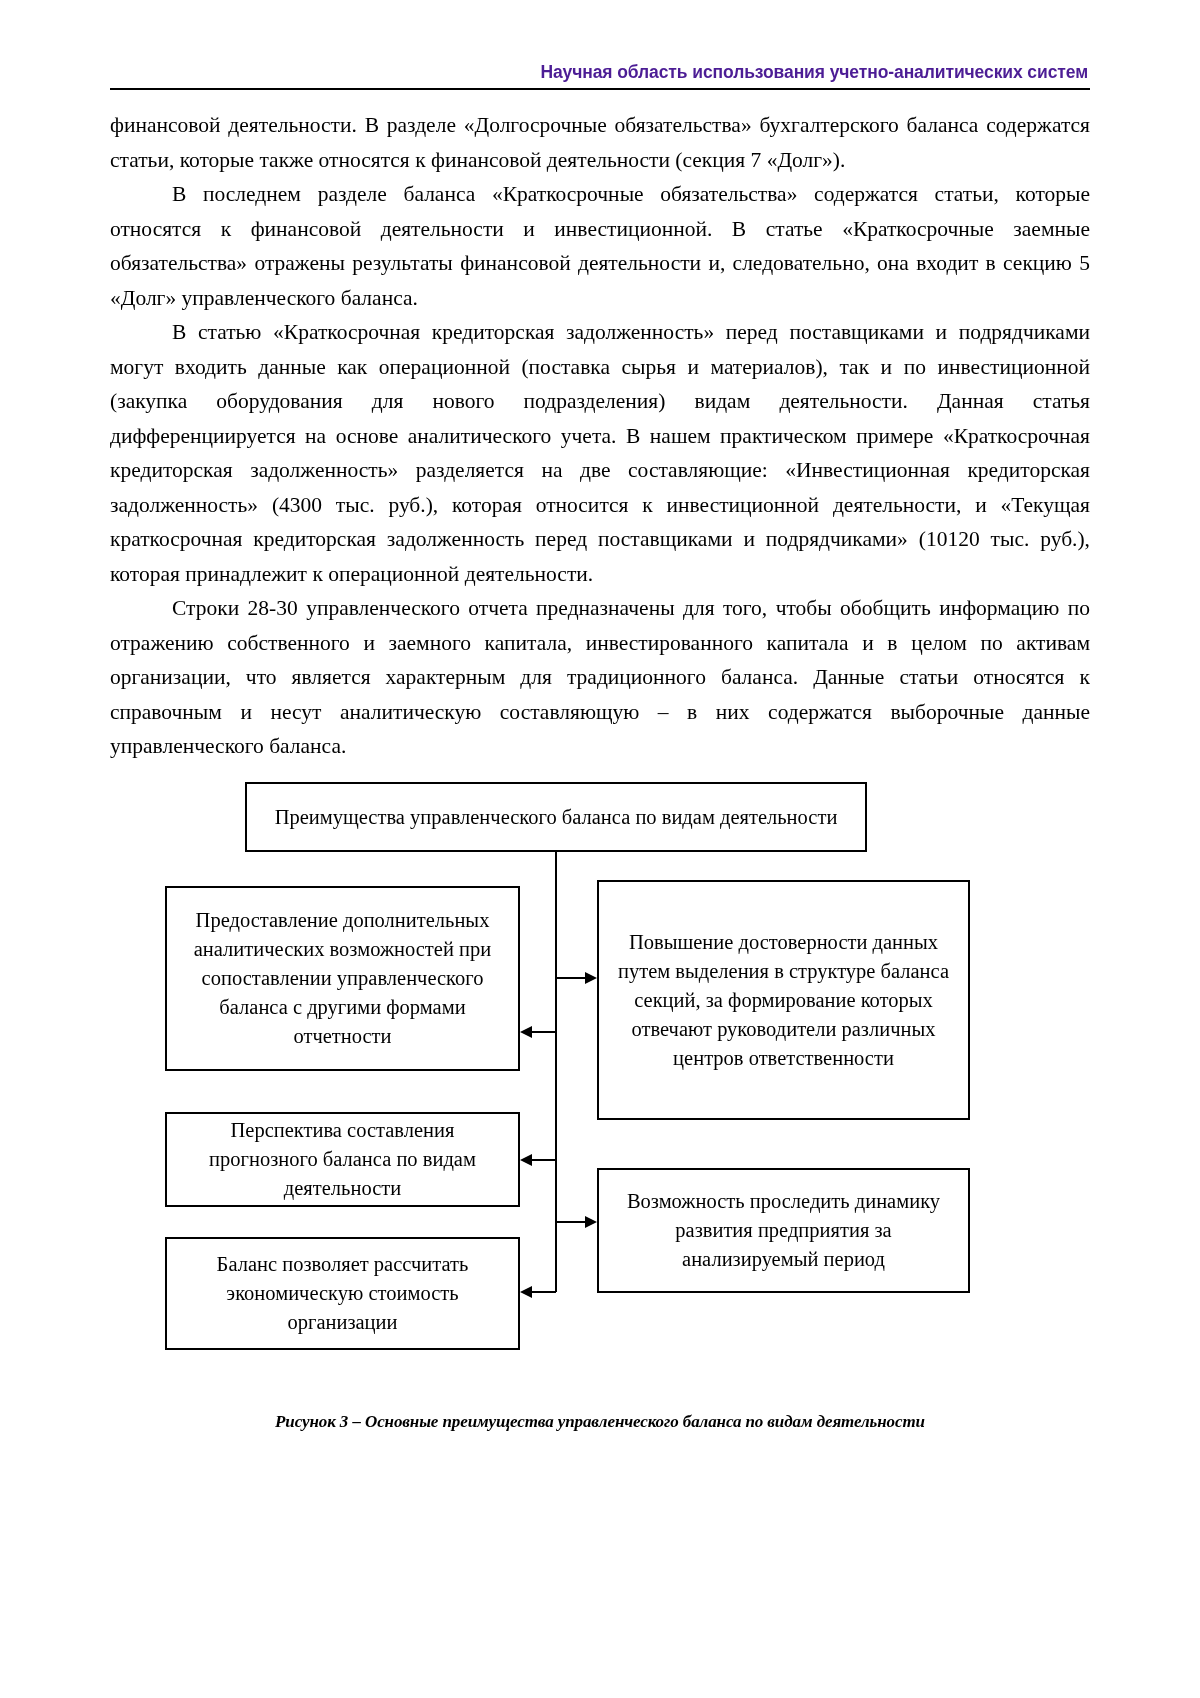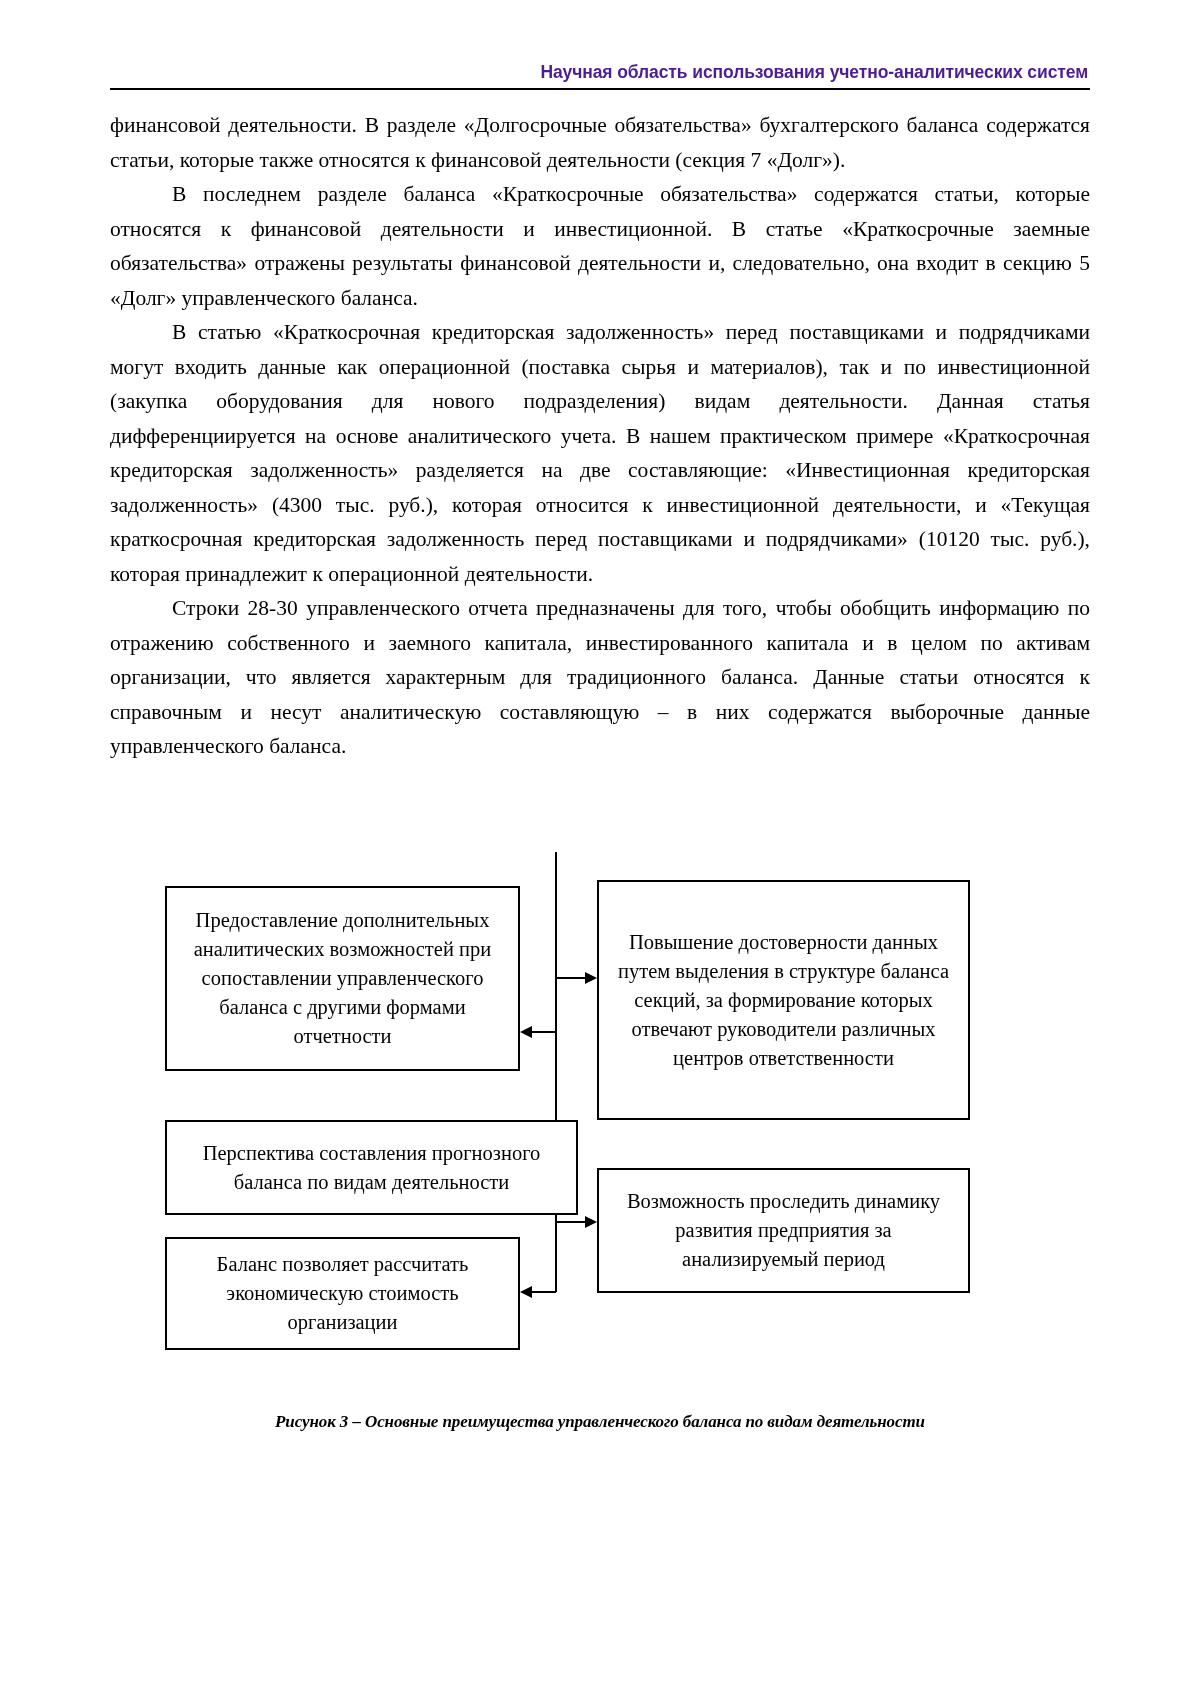--- a/index.html
+++ b/index.html
@@ -79,21 +79,21 @@
     font-size: 20.5px;
     line-height: 29px;
     padding: 6px 10px;
     background: #fff;
   }
   .node span { display: block; width: 100%; }
 
   #node-top   { left: 135px;  top: 0px;    width: 622px;  height: 70px; }
   #node-left1 { left: 55px;   top: 104px;  width: 355px;  height: 185px; }
   #node-right1{ left: 487px;  top: 98px;  width: 373px;  height: 240px; }
-  #node-left2 { left: 55px;   top: 338px;  width: 413px;  height: 95px; }
+  #node-left2 { left: 55px;   top: 330px;  width: 355px;  height: 95px; }
   #node-right2{ left: 487px;  top: 386px;  width: 373px;  height: 125px; }
   #node-left3 { left: 55px;   top: 455px;  width: 355px;  height: 113px; }
 
   
   .connectors {
     position: absolute;
     left: 0; top: 0;
     width: 980px; height: 600px;
     pointer-events: none;
   }
@@ -172,20 +172,23 @@
       <line x1="446" y1="378" x2="418" y2="378" stroke="#000" stroke-width="2"></line>
       <polygon points="410,378 422,372 422,384" fill="#000"></polygon>
 
       <line x1="446" y1="440" x2="479" y2="440" stroke="#000" stroke-width="2"></line>
       <polygon points="487,440 475,434 475,446" fill="#000"></polygon>
 
       <line x1="446" y1="510" x2="418" y2="510" stroke="#000" stroke-width="2"></line>
       <polygon points="410,510 422,504 422,516" fill="#000"></polygon>
     </svg>
 
+    <div class="node" id="node-top">
+      <span>Преимущества управленческого баланса по видам деятельности</span>
+    </div>
 
     <div class="node" id="node-left1">
       <span>Предоставление дополнительных аналитических возможностей при сопоставлении управленческого баланса с другими формами отчетности</span>
     </div>
 
     <div class="node" id="node-right1">
       <span>Повышение достоверности данных путем выделения в структуре баланса секций, за формирование которых отвечают руководители различных центров ответственности</span>
     </div>
 
     <div class="node" id="node-left2">

